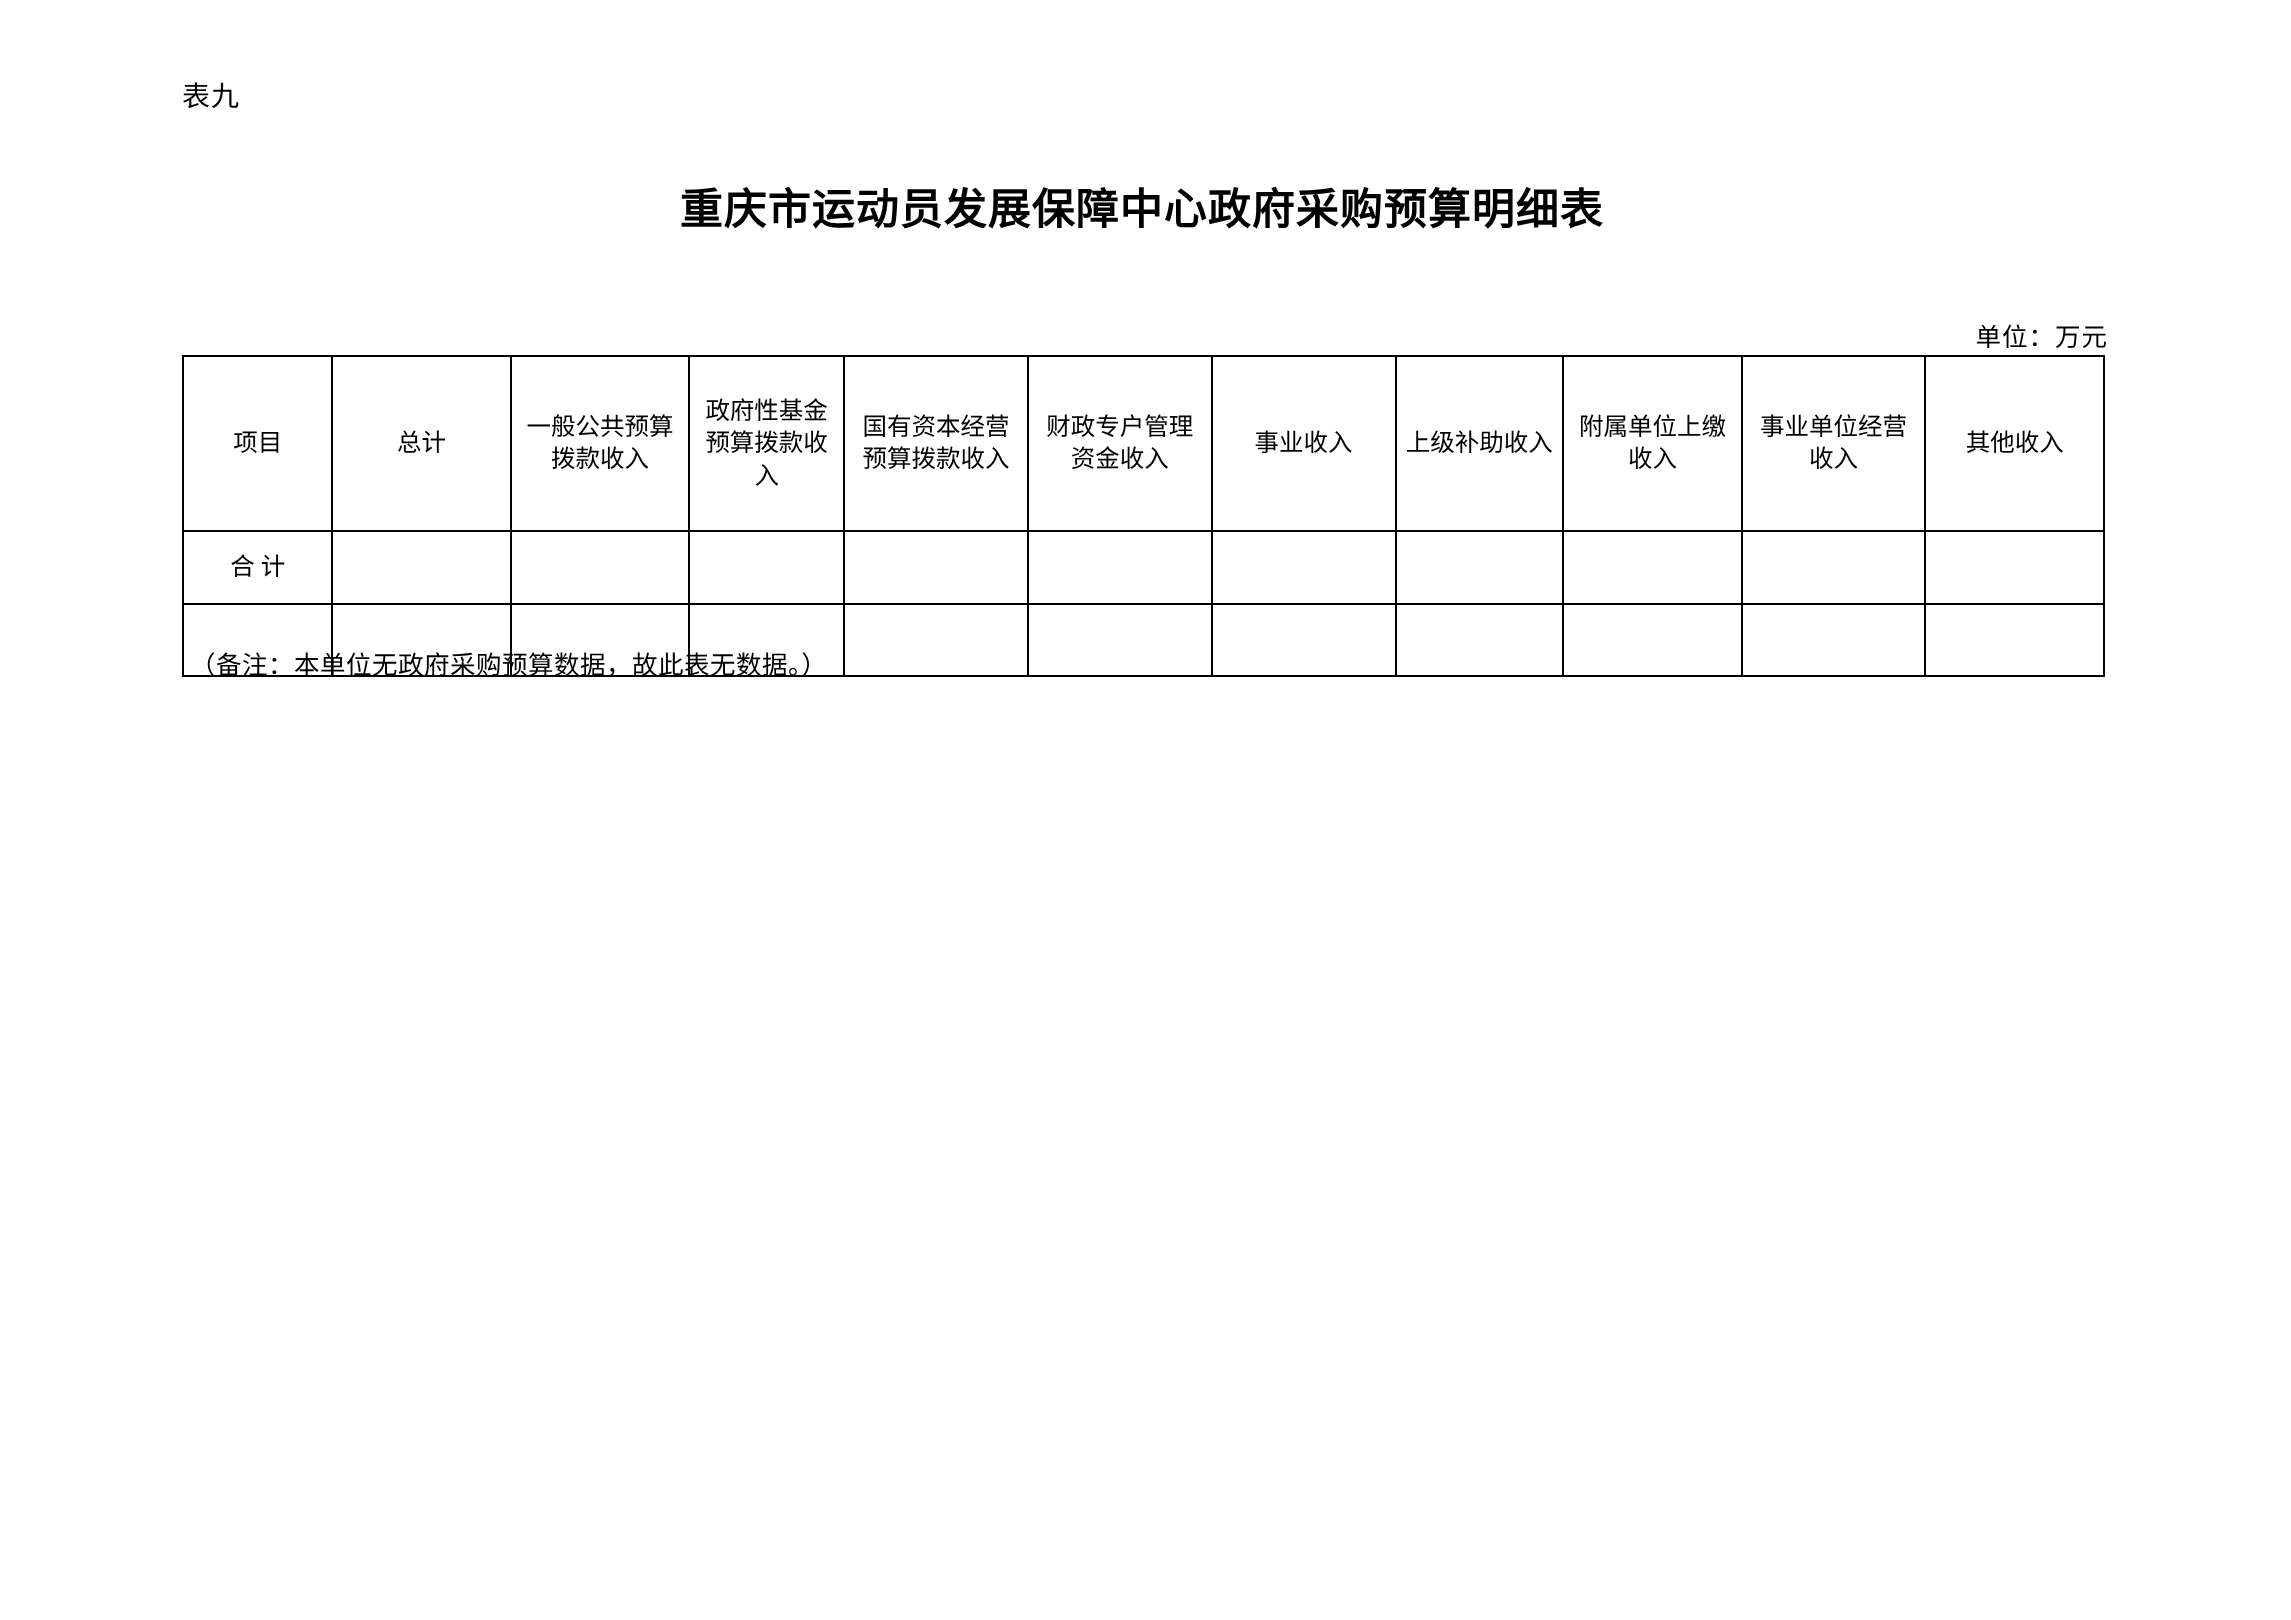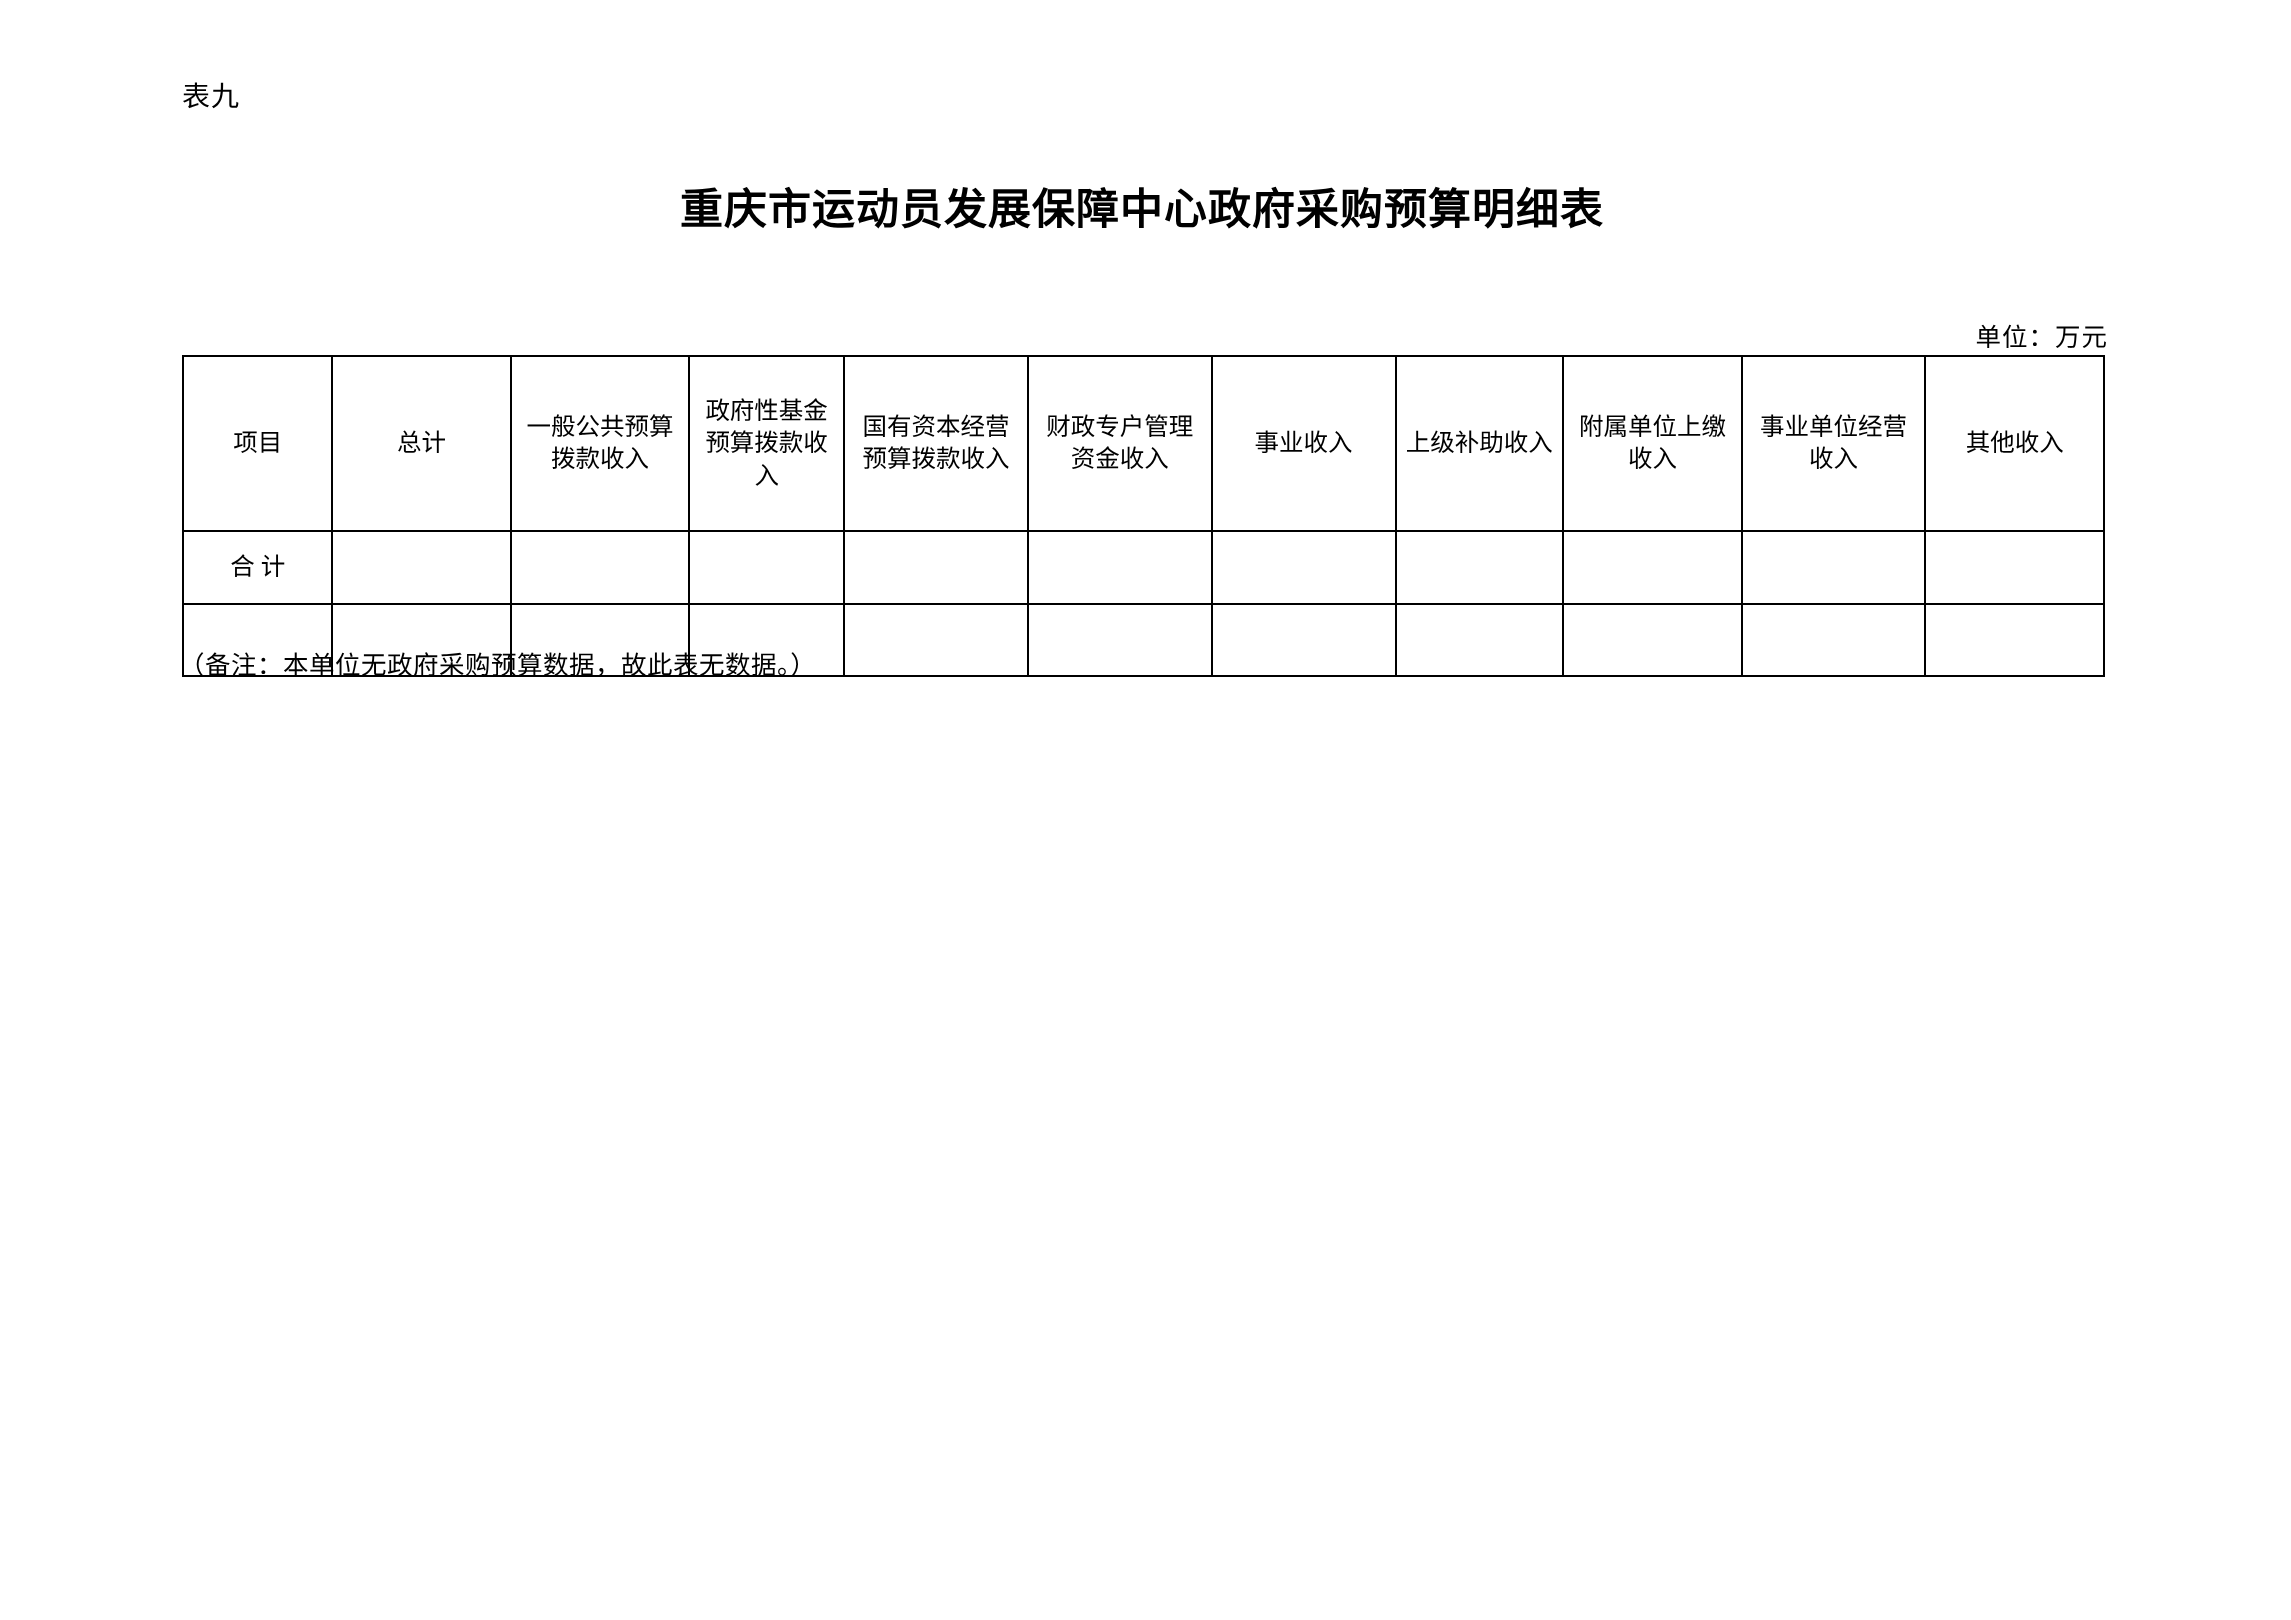--- a/index.html
+++ b/index.html
@@ -81,21 +81,21 @@
   .col-c4 { width: 130px; }
   .col-c5 { width: 157px; }
   .col-c6 { width: 157px; margin-top: 31px; }
   .col-c7 { width: 157px; margin-left: 45px; }
   .col-c8 { width: 142px; }
   .col-c9 { width: 152px; }
   .col-c10 { width: 157px; margin-top: 36px; }
   .col-c11 { width: 152px; }
   .footnote {
     position: absolute;
-    left: 179px;
+    left: 190px;
     top: 644px;
     font-size: 25.5px;
     letter-spacing: 0.5px;
     font-family: "Liberation Serif", "DejaVu Serif", serif;
   }
 </style>
 </head>
 <body>
 
 <div class="page">

